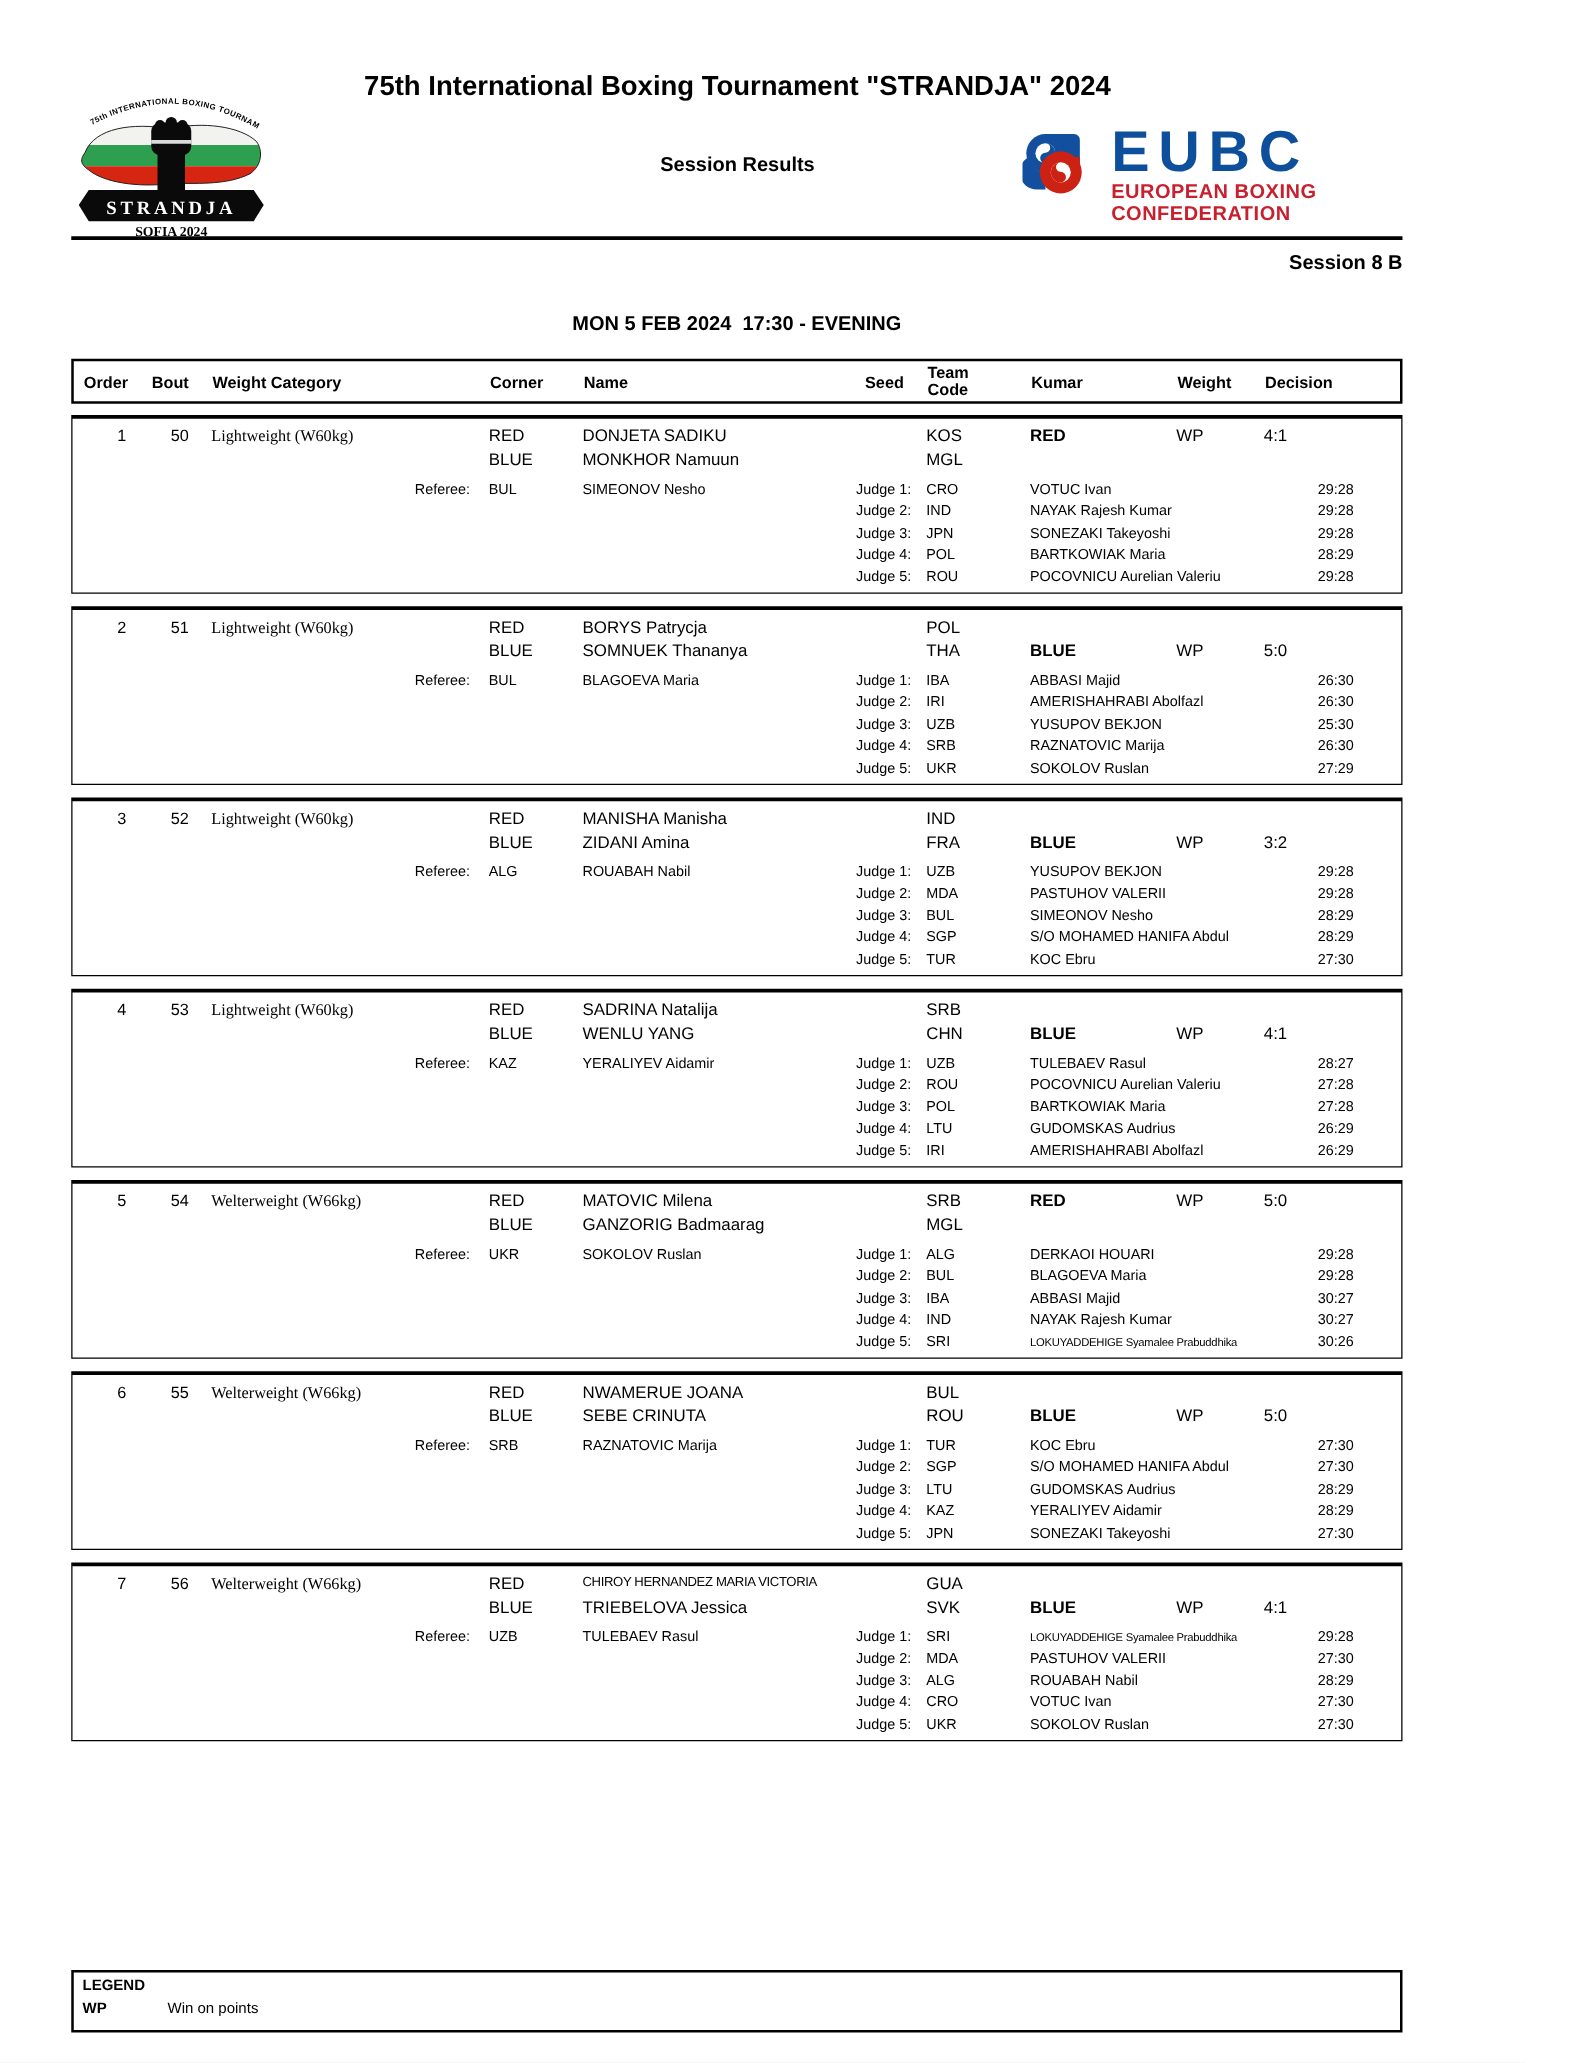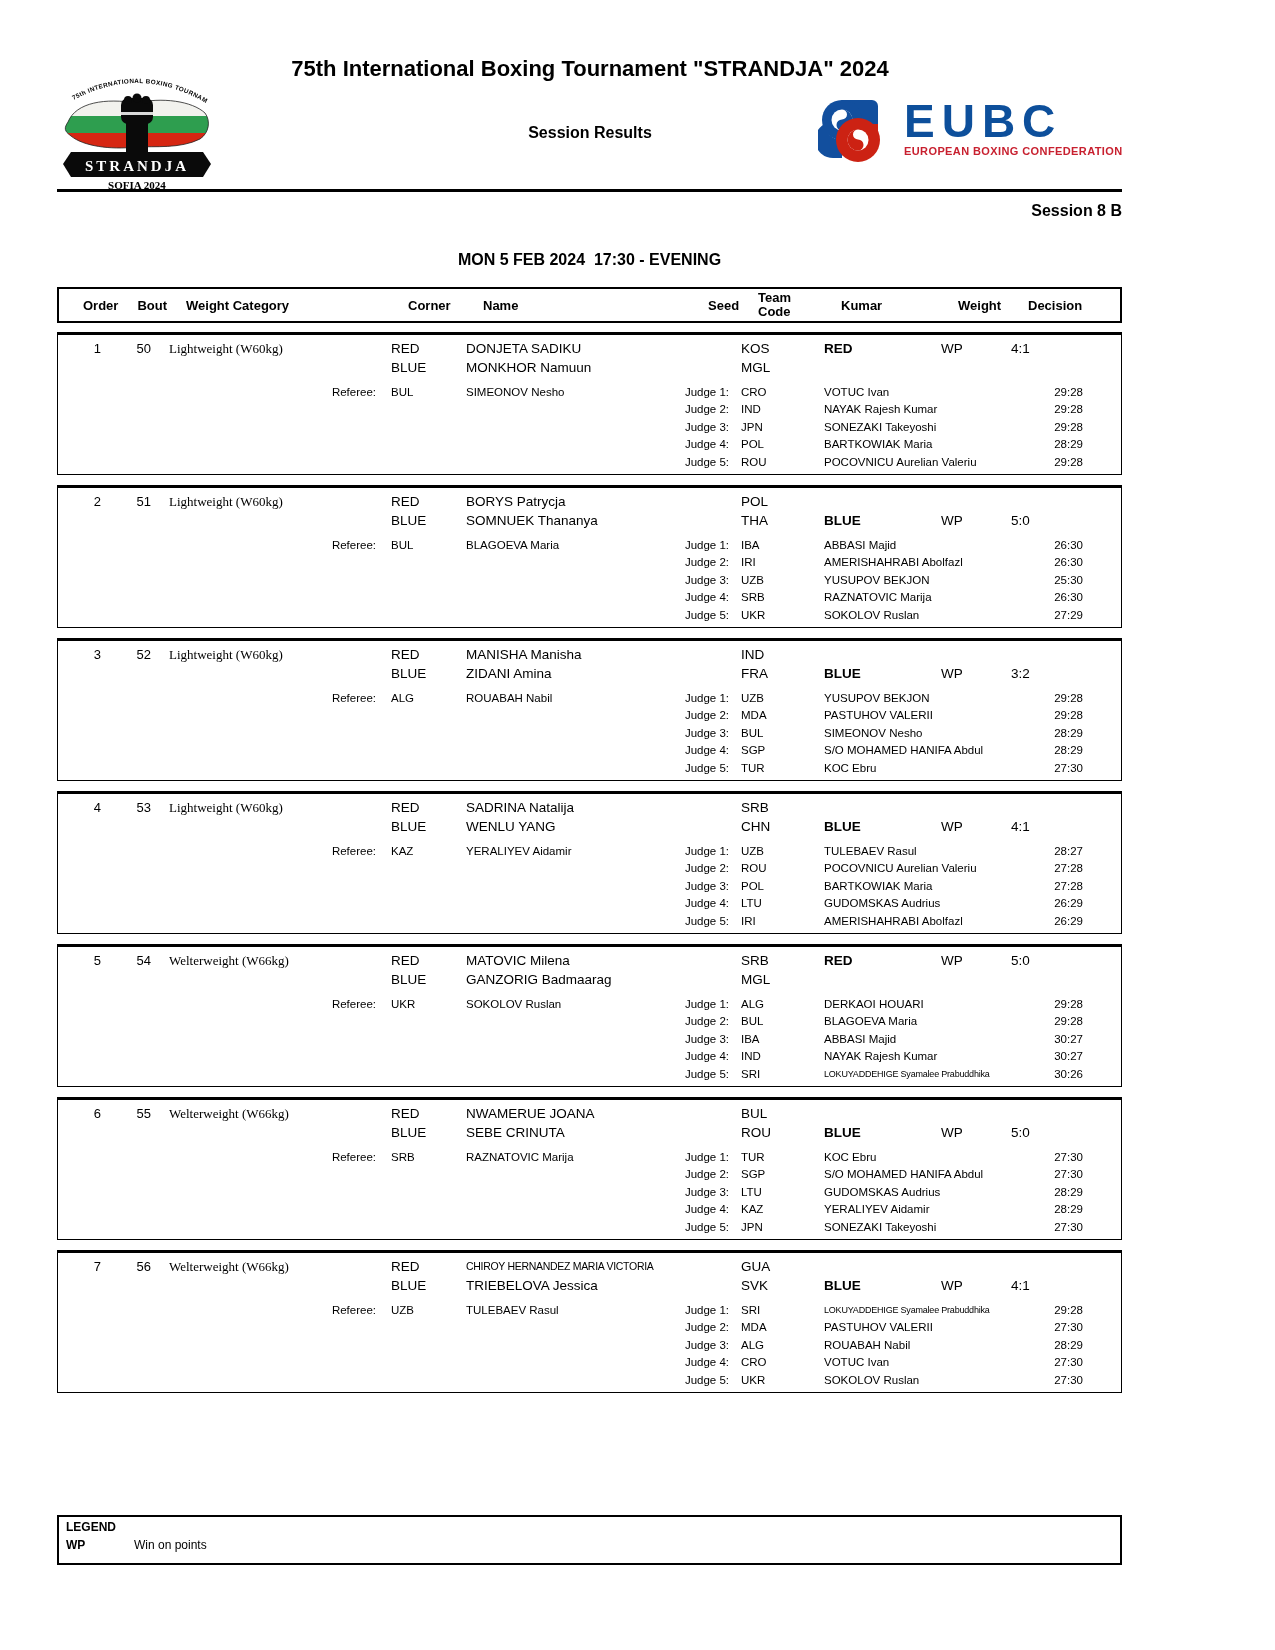--- a/index.html
+++ b/index.html
@@ -8,32 +8,32 @@
 
   
   .strandja-logo { position:absolute; left:58px; top:60px; width:158px; height:130px; }
   .doc-title { position:absolute; left:215px; top:56px; width:750px; text-align:center;
                font-size:22px; font-weight:bold; }
   .doc-subtitle { position:absolute; left:215px; top:124px; width:750px; text-align:center;
                   font-size:16px; font-weight:bold; }
   .eubc-logo { position:absolute; left:818px; top:98px; width:310px; height:70px; display:flex; align-items:flex-start; }
   .eubc-text { display:flex; flex-direction:column; margin-left:22px; }
   .eubc-name { font-size:46px; line-height:46px; font-weight:bold; letter-spacing:7px; font-stretch:expanded; }
-  .eubc-tagline { font-size:11px; font-weight:bold; letter-spacing:0.4px; margin-top:1px; }
+  .eubc-tagline { font-size:16px; font-weight:bold; letter-spacing:0.4px; margin-top:1px; }
   .header-rule { position:absolute; left:57px; top:189px; width:1065px; height:3px; background:#000; }
 
   .session-title { position:absolute; left:57px; top:202px; width:1065px; text-align:right;
                    font-size:16px; font-weight:bold; }
   .session-datetime { position:absolute; left:57px; top:251px; width:1065px; text-align:center;
                       font-size:16px; font-weight:bold; white-space:pre; }
 
   
   .results-table { position:absolute; left:57px; top:287px; width:1065px; }
   .main-grid { display:grid; grid-template-columns:48px 50px 235px 75px 218px 57px 83px 117px 70px 1fr; }
-  .thead { border:2px solid #000; height:36px; align-items:center; font-size:13px; font-weight:bold; margin-bottom:9px;padding-left:16px; }
+  .thead { border:2px solid #000; height:36px; align-items:center; font-size:13px; font-weight:bold; margin-bottom:9px; }
   .h-order { padding-left:8px; }
   .h-bout { text-align:right; padding-right:6px; }
   .h-weight { padding-left:13px; }
   .h-seed { padding-left:7px; }
   .h-team { max-width:46px; line-height:14px; }
 
   .bout-box { border:1px solid #000; border-top:3px solid #000; height:143px; margin-bottom:10px;
               padding-top:4px; overflow:hidden; }
   .corner-row { line-height:19px; font-size:13.5px; white-space:nowrap; }
   .c-order, .c-bout { text-align:right; padding-right:5px; font-size:13px; }
@@ -43,21 +43,21 @@
 
   .judges { margin-top:7px; }
   .judge-grid { display:grid; grid-template-columns:333px 75px 192px 83px 83px 200px 1fr;
                 line-height:17.4px; font-size:11.5px; white-space:nowrap; }
   .ref-label { text-align:right; padding-right:15px; }
   .judge-label { text-align:right; padding-right:12px; }
   .judge-score { text-align:right; padding-right:38px; }
   .judge-name.cond { font-size:9px; letter-spacing:-0.2px; }
 
   
-  .legend-box { position:absolute; left:57px; top:1515px; width:1065px; height:50px;
+  .legend-box { position:absolute; left:57px; top:1576px; width:1065px; height:50px;
                 border:2px solid #000; padding:3px 7px; }
   .legend-title { font-size:12px; font-weight:bold; }
   .legend-row { display:flex; margin-top:4px; font-size:12px; }
   .legend-code { width:68px; font-weight:bold; }
 </style>
 </head>
 <body>
 
 <div class="page">
 

